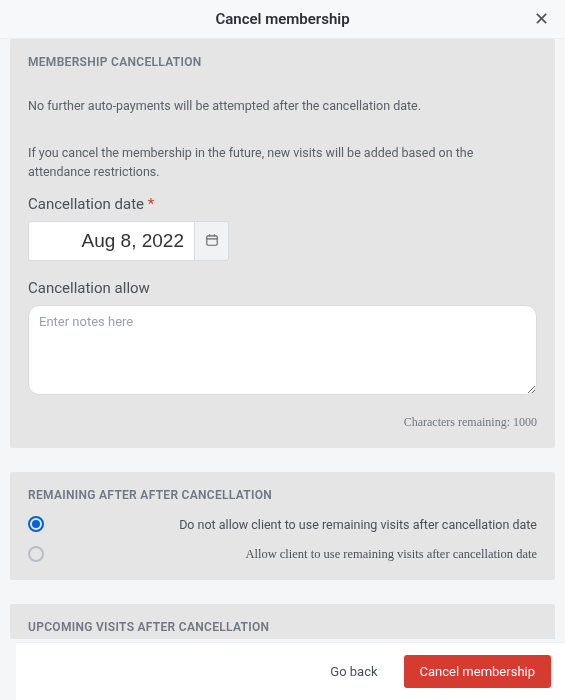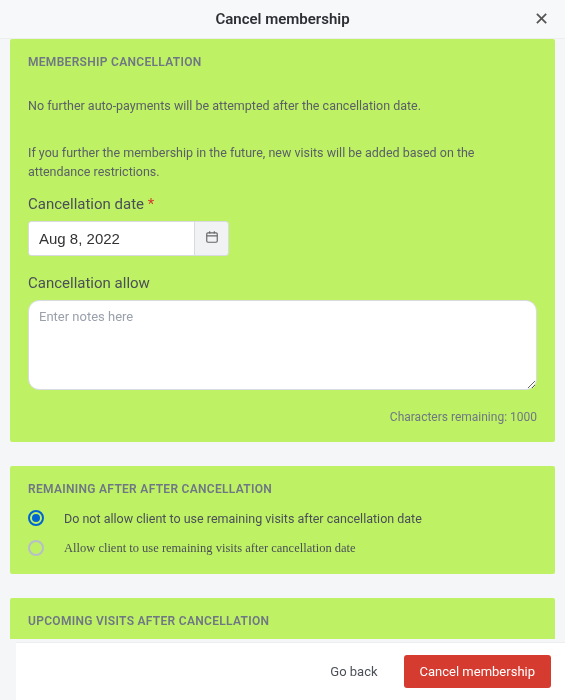--- a/index.html
+++ b/index.html
@@ -37,21 +37,21 @@
       font-size: 18px;
       line-height: 1;
       padding: 4px;
     }
     .content {
       padding: 0 10px;
       overflow-y: auto;
       height: 600px;
     }
     .card {
-      background: #bef264;
+      background: #e5e5e5;
       border-radius: 2px;
       padding: 16px 18px 18px;
       margin-bottom: 24px;
     }
     .section-heading {
       font-size: 12px;
       font-weight: 600;
       letter-spacing: 0.3px;
       color: #6f7784;
       margin-bottom: 14px;
@@ -73,24 +73,25 @@
     .date-wrap {
       display: inline-flex;
       border: 1px solid #d7dbe0;
       border-radius: 3px;
       overflow: hidden;
       margin-bottom: 18px;
     }
     .date-input {
       border: none;
       padding: 8px 10px;
-      font-size: 15px;
+      font-size: 19px;
       color: #333;
       width: 165px;
       outline: none;
+      text-align: right;
     }
     .date-btn {
       background: #f1f2f4;
       border: none;
       border-left: 1px solid #d7dbe0;
       width: 34px;
       display: flex;
       align-items: center;
       justify-content: center;
       cursor: pointer;
@@ -107,27 +108,29 @@
       font-family: inherit;
       resize: vertical;
       outline: none;
     }
     .textarea::placeholder { color: #9aa1ac; }
     .char-remaining {
       text-align: right;
       font-size: 12px;
       color: #6f7784;
       margin-top: 16px;
+      font-family: Liberation Serif, serif;
     }
     .radio-row {
       display: flex;
       align-items: center;
-      gap: 20px;
+      gap: 14px;
       margin-bottom: 14px;
       cursor: pointer;
+      justify-content: space-between;
     }
     .radio-row:last-child { margin-bottom: 0; font-family: Liberation Serif, serif; }
     .radio {
       width: 16px;
       height: 16px;
       border-radius: 50%;
       border: 2px solid #b8bec7;
       position: relative;
       flex-shrink: 0;
     }
@@ -187,21 +190,21 @@
   <button class="close-btn">
     <span>✕</span>
   </button>
 </div>
 
 <div class="content">
 
   <div class="card">
     <div class="section-heading">MEMBERSHIP CANCELLATION</div>
     <p class="desc">No further auto-payments will be attempted after the cancellation date.</p>
-    <p class="desc">If you further the membership in the future, new visits will be added based on the attendance restrictions.</p>
+    <p class="desc">If you cancel the membership in the future, new visits will be added based on the attendance restrictions.</p>
 
     <label class="field-label">
       <span>Cancellation date </span><span class="req">*</span>
     </label>
     <div class="date-wrap">
       <input class="date-input" type="text" value="Aug 8, 2022" style="">
       <button class="date-btn">
         <span class="cal-icon">
           <svg viewBox="0 0 24 24" fill="none" stroke="currentColor" stroke-width="2">
               <rect x="3" y="5" width="18" height="16" rx="2"></rect>

